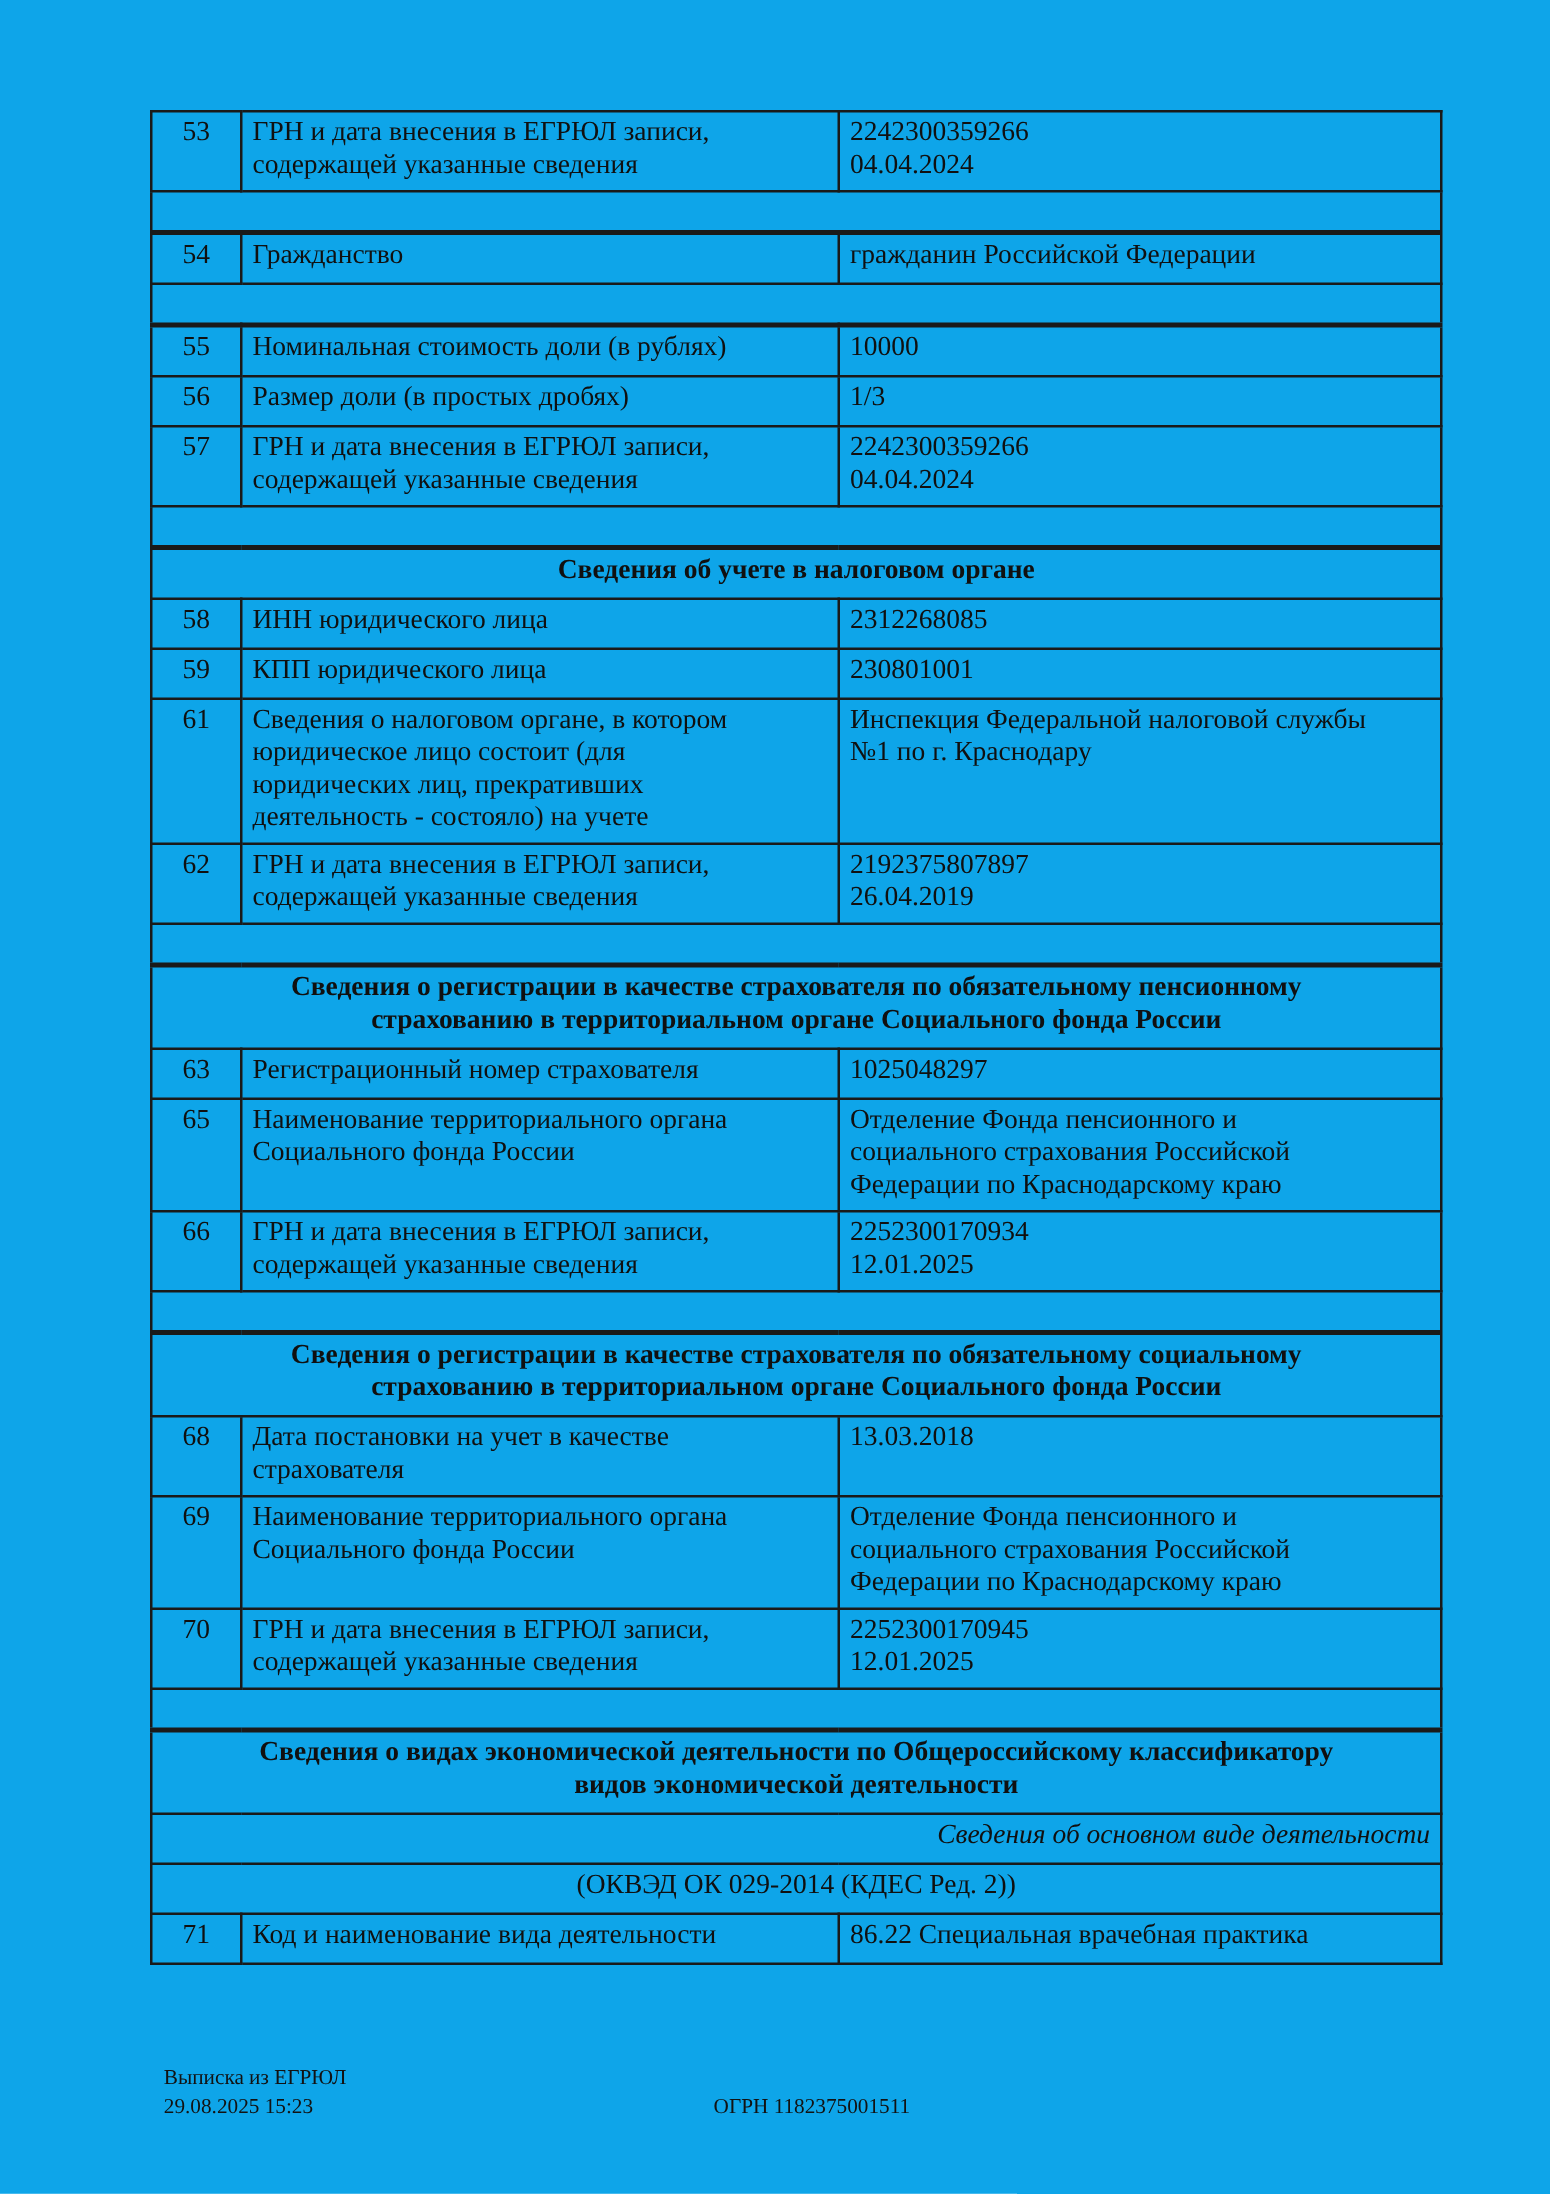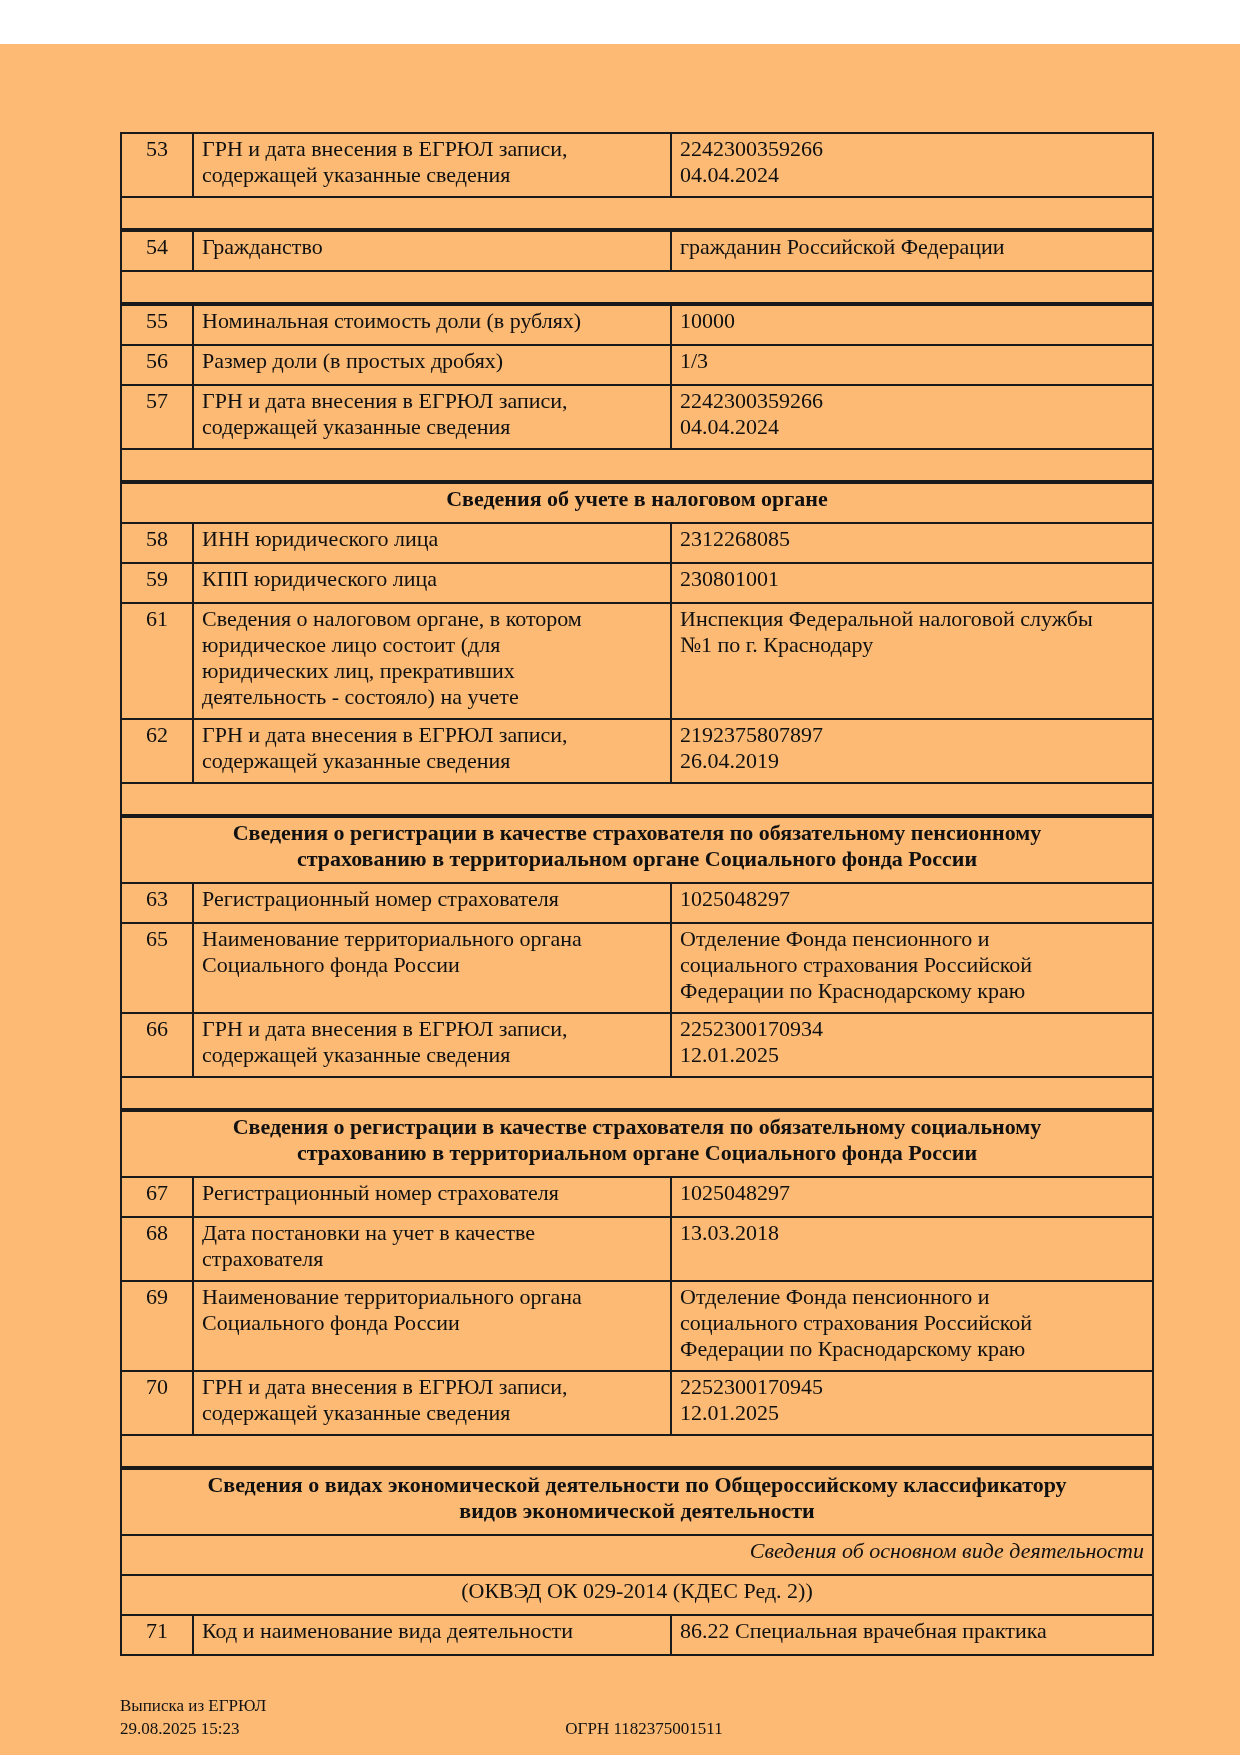--- a/index.html
+++ b/index.html
@@ -11,22 +11,21 @@
     width: 1240px;
     height: 1755px;
     position: relative;
     font-family: "Liberation Serif", "DejaVu Serif", serif;
     color: #111111;
     overflow: hidden;
   }
   .sheet {
     position: absolute;
     inset: 0;
-    background: #fdba74;
-    margin-top: 44px;
+    background: #0ea5e9;
   }
   table.egrul {
     border-collapse: collapse;
     table-layout: fixed;
     width: 1032px;
     margin: 88px 0 0 120px;
   }
   table.egrul td {
     border: 2px solid #1a1a1a;
     vertical-align: top;
@@ -63,21 +62,21 @@
     text-align: right;
     height: 34px;
   }
   tr.sub2 td {
     font-weight: normal;
     text-align: center;
     height: 34px;
   }
   .footer {
     position: absolute;
-    left: 120px;
+    left: 131px;
     right: 72px;
     top: 1650px;
     display: grid;
     grid-template-columns: 1fr auto 1fr;
     align-items: end;
     font-size: 17px;
     line-height: 23px;
     color: #121212;
   }
   .footer .f-left   { text-align: left; }
@@ -244,29 +243,20 @@
         </tr>
         <tr class="spacer">
           <td colspan="3"></td>
         </tr>
         <tr class="hdr h-htwo">
           <td colspan="3">
             <div class="ln">Сведения о регистрации в качестве страхователя по обязательному социальному</div>
             <div class="ln">страхованию в территориальном органе Социального фонда России</div>
           </td>
         </tr>
-        <tr class="h-one">
-          <td class="num">67</td>
-          <td>
-            <div class="ln">Регистрационный номер страхователя</div>
-          </td>
-          <td>
-            <div class="ln">1025048297</div>
-          </td>
-        </tr>
         <tr class="h-two">
           <td class="num">68</td>
           <td>
             <div class="ln">Дата постановки на учет в качестве</div>
             <div class="ln">страхователя</div>
           </td>
           <td>
             <div class="ln">13.03.2018</div>
           </td>
         </tr>

